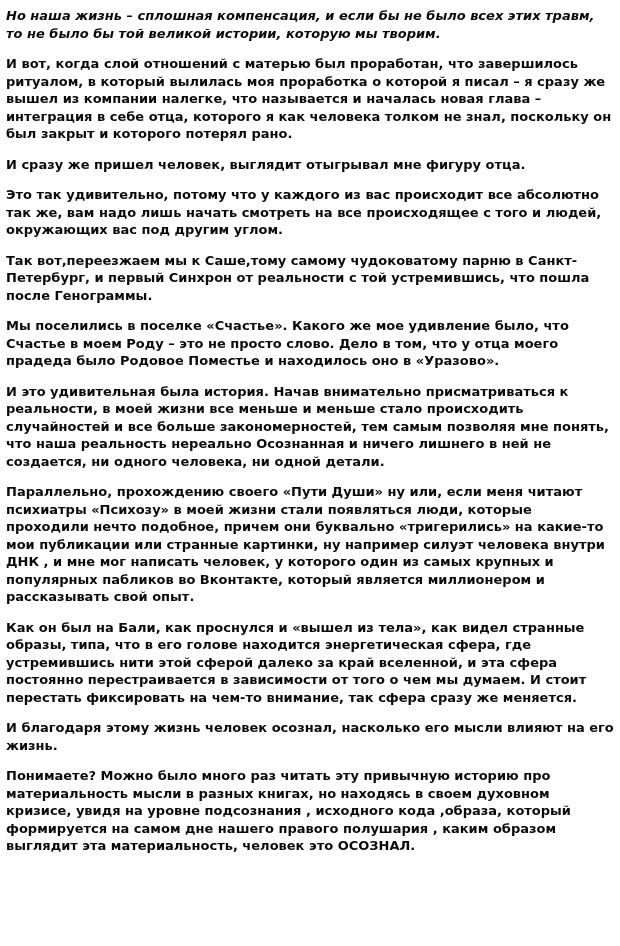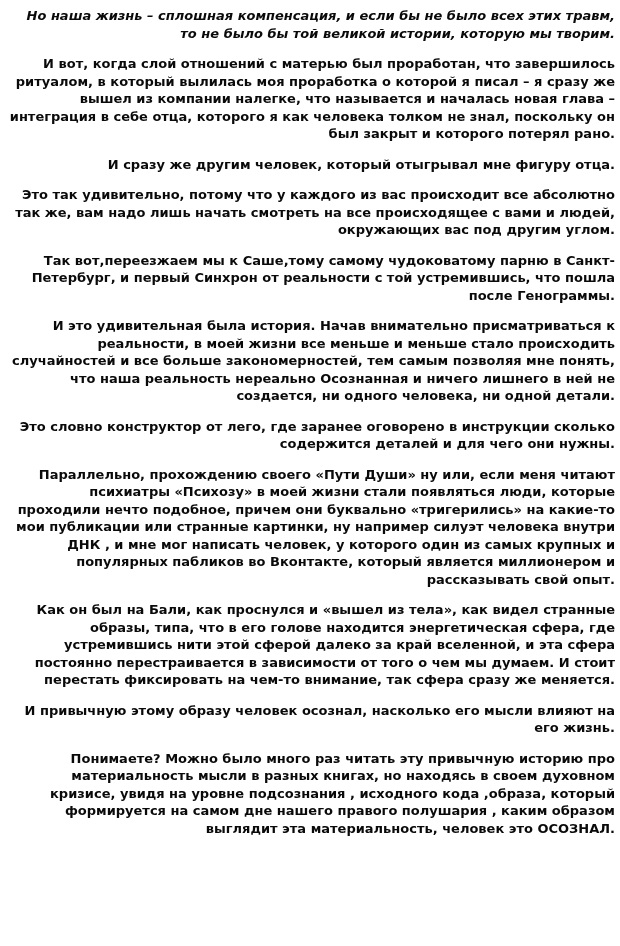--- a/index.html
+++ b/index.html
@@ -21,38 +21,38 @@
     padding: 7px 5px 6px 6px;
     background: #ffffff;
   }
   .para {
     margin: 0 0 13px 0;
     font-size: 13px;
     line-height: 17.5px;
     font-weight: 700;
     letter-spacing: 0;
     white-space: pre-line;
-    text-align: right;
+    text-align: left;
   }
   .para.intro {
     font-style: italic;
   }
   .para:last-child {
     margin-bottom: 0;
   }
 </style>
 </head>
 <body>
 
 <div class="page">
   <p class="para intro">Но наша жизнь – сплошная компенсация, и если бы не было всех этих травм, то не было бы той великой истории, которую мы творим.</p>
   <p class="para">И вот, когда слой отношений с матерью был проработан, что завершилось ритуалом, в который вылилась моя проработка о которой я писал – я сразу же вышел из компании налегке, что называется и началась новая глава – интеграция в себе отца, которого я как человека толком не знал, поскольку он был закрыт и которого потерял рано.</p>
-  <p class="para">И сразу же другим человек, который отыгрывал мне фигуру отца.</p>
-  <p class="para">Это так удивительно, потому что у каждого из вас происходит все абсолютно так же, вам надо лишь начать смотреть на все происходящее с вами и людей, окружающих вас под другим углом.</p>
+  <p class="para">И сразу же пришел человек, выглядит отыгрывал мне фигуру отца.</p>
+  <p class="para">Это так удивительно, потому что у каждого из вас происходит все абсолютно так же, вам надо лишь начать смотреть на все происходящее с того и людей, окружающих вас под другим углом.</p>
   <p class="para">Так вот,переезжаем мы к Саше,тому самому чудоковатому парню в Санкт-Петербург, и первый Синхрон от реальности с той устремившись, что пошла после Генограммы.</p>
+  <p class="para">Мы поселились в поселке «Счастье». Какого же мое удивление было, что Счастье в моем Роду – это не просто слово. Дело в том, что у отца моего прадеда было Родовое Поместье и находилось оно в «Уразово».</p>
   <p class="para">И это удивительная была история. Начав внимательно присматриваться к реальности, в моей жизни все меньше и меньше стало происходить случайностей и все больше закономерностей, тем самым позволяя мне понять, что наша реальность нереально Осознанная и ничего лишнего в ней не создается, ни одного человека, ни одной детали.</p>
-  <p class="para">Это словно конструктор от лего, где заранее оговорено в инструкции сколько содержится деталей и для чего они нужны.</p>
   <p class="para">Параллельно, прохождению своего «Пути Души» ну или, если меня читают психиатры «Психозу» в моей жизни стали появляться люди, которые проходили нечто подобное, причем они буквально «тригерились» на какие-то мои публикации или странные картинки, ну например силуэт человека внутри ДНК , и мне мог написать человек, у которого один из самых крупных и популярных пабликов во Вконтакте, который является миллионером и рассказывать свой опыт.</p>
   <p class="para">Как он был на Бали, как проснулся и «вышел из тела», как видел странные образы, типа, что в его голове находится энергетическая сфера, где устремившись нити этой сферой далеко за край вселенной, и эта сфера постоянно перестраивается в зависимости от того о чем мы думаем. И стоит перестать фиксировать на чем-то внимание, так сфера сразу же меняется.</p>
-  <p class="para">И привычную этому образу человек осознал, насколько его мысли влияют на его жизнь.</p>
+  <p class="para">И благодаря этому жизнь человек осознал, насколько его мысли влияют на его жизнь.</p>
   <p class="para">Понимаете? Можно было много раз читать эту привычную историю про материальность мысли в разных книгах, но находясь в своем духовном кризисе, увидя на уровне подсознания , исходного кода ,образа, который формируется на самом дне нашего правого полушария , каким образом выглядит эта материальность, человек это ОСОЗНАЛ.</p>
 
 </div>
 
 </body></html>

